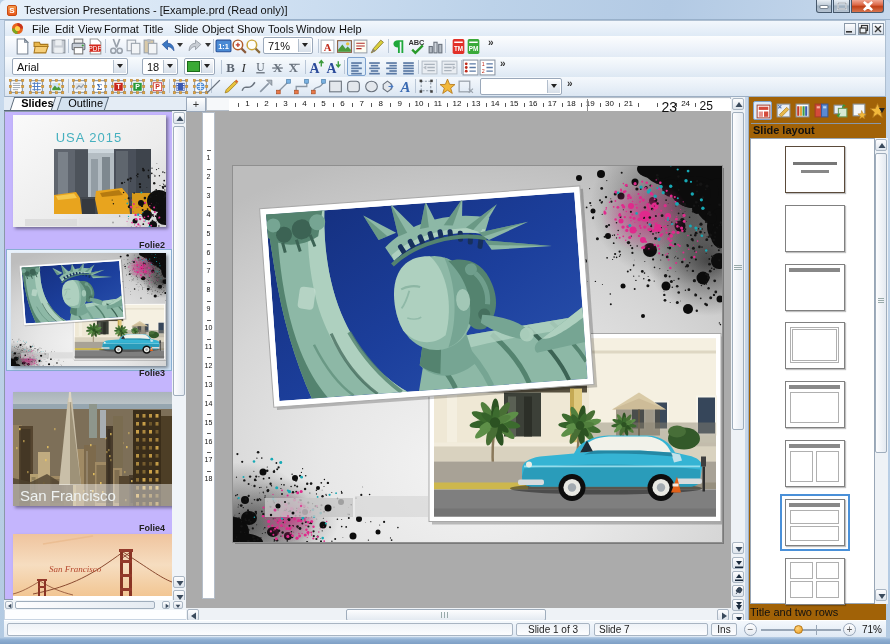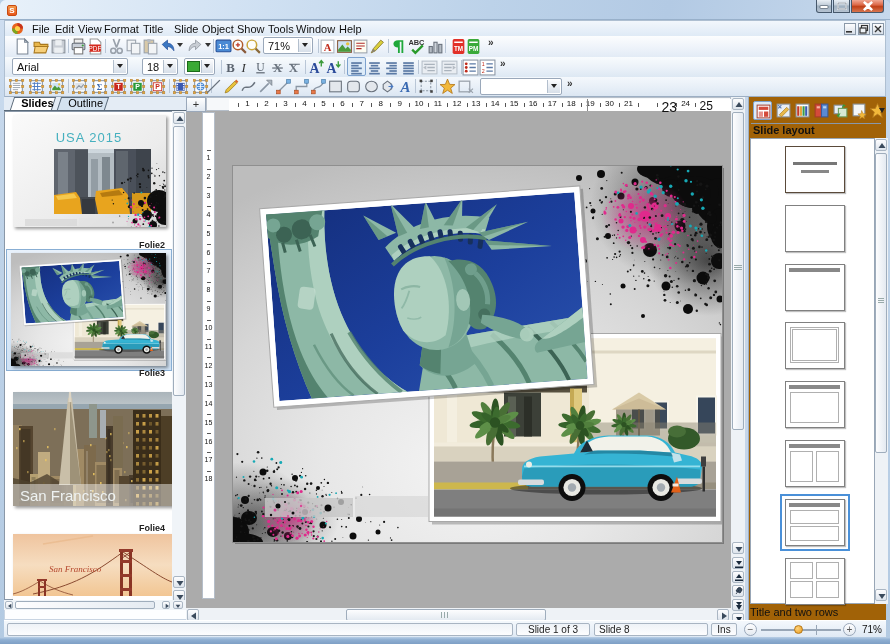--- a/index.html
+++ b/index.html
@@ -44,21 +44,21 @@
   background:linear-gradient(180deg,#fafbfd,#d7dfe9);border-left:1px solid #b3bfcd}
 .dda{position:absolute;left:3px;top:4px;width:0;height:0;border:3px solid transparent;border-top:4px solid #222}
 .combo .txt{position:absolute;left:4px;top:1px;font-size:11px;color:#111}
 
 #mainrow{position:absolute;left:4px;top:97px;width:882px;height:540px;background:#e4ecf5}
 
 #lp-tabs{position:absolute;left:0px;top:0px;width:182px;height:14px;font-size:11px}
 .tab{position:absolute;top:0;height:13px;border:1px solid #5a6a7a;border-bottom:none;font-size:11px;
   padding:0 8px;transform:skewX(-18deg);background:#dce7f3}
 .tab span{display:block;transform:skewX(18deg);margin-top:-1px}
-#lp-body{position:absolute;left:0px;top:14px;width:168px;height:489px;background:#ffffff;
+#lp-body{position:absolute;left:0px;top:14px;width:168px;height:489px;background:#c4b5fd;
   border:1px solid #8a98a8;border-right:none}
 #lp-scroll{position:absolute;left:168px;top:14px;width:14px;height:489px;background:#f0f4f8}
 #lp-hscroll{position:absolute;left:0px;top:503px;width:182px;height:10px;background:#f0f4f8}#lp-white{position:absolute;left:0px;top:513px;width:183px;height:10px;background:#fdfeff;border:1px solid #c8d4e2;border-top:none}
 .thumb{position:absolute;background:#fff;box-shadow:2px 2px 3px rgba(0,0,0,.4)}
 .folabel{position:absolute;font-size:9px;font-weight:bold;color:#222;width:160px;text-align:right}
 
 #canvas{position:absolute;left:182px;top:0;width:563px;height:540px;background:#ababab}
 #plusbtn{position:absolute;left:0px;top:0px;width:20px;height:15px;background:linear-gradient(180deg,#fff,#dfe7f0);
   border:1px solid #9aa8ba;font-size:11px;line-height:13px;text-align:center;color:#333}
 #hruler{position:absolute;left:20px;top:0px;width:525px;height:14px;background:#f6f8fa;border:1px solid #b5bec9}
@@ -89,20 +89,21 @@
   background:linear-gradient(180deg,#f4f8fc,#dfe9f4);border-top:1px solid #fff}
 .sfield{position:absolute;top:2px;height:13px;border:1px solid #a8b4c2;border-radius:2px;
   background:linear-gradient(180deg,#eef2f7,#fdfdfe);font-size:10px;color:#222;text-align:center;line-height:12px}
 #botborder{position:absolute;left:0;top:637px;width:890px;height:7px;
   background:linear-gradient(180deg,#b9cfe6 0%,#8fafd2 40%,#7e9fc5 100%)}
 </style></head>
 <body>
 <div id="win"></div>
 <div id="titlebar">
   <div id="title-ico">S</div>
+  <div id="title-txt">Testversion Presentations - [Example.prd (Read only)]</div>
 </div>
 <div class="winbtn" id="btn-min">
     <svg width="10" height="9">
       <rect x="1" y="4" width="8" height="3" rx="1" fill="#fff" stroke="#3a4a5c" stroke-width="0.6"></rect>
     </svg>
   </div>
 <div class="winbtn" id="btn-max">
     <svg width="11" height="9">
       <rect x="1.5" y="1.5" width="8" height="6" fill="none" stroke="#fff" stroke-width="1.6"></rect>
       <rect x="1.5" y="1.5" width="8" height="6" fill="none" stroke="#3a4a5c" stroke-width="0.5"></rect>
@@ -1368,21 +1369,21 @@
             <path d="M6 9 L2.5 4 L9.5 4 Z" fill="#3a4a5c"></path>
           </svg>
         </div>
       </div>
     <div id="rp-foot">Title and two rows</div>
   </div>
 </div>
 <div id="statusbar">
   <div class="sfield" style="left:3px;width:506px"></div>
   <div class="sfield" style="left:512px;width:74px">Slide 1 of 3</div>
-  <div class="sfield" style="left:590px;width:114px;text-align:left;padding-left:4px">Slide 8</div>
+  <div class="sfield" style="left:590px;width:114px;text-align:left;padding-left:4px">Slide 7</div>
   <div class="sfield" style="left:707px;width:26px">Ins</div>
   <div style="position:absolute;left:740px;top:2px;width:13px;height:13px;border:1px solid #9aa8ba;border-radius:50%;background:linear-gradient(180deg,#fdfdfe,#e4eaf1);font-size:10px;line-height:11px;text-align:center;color:#555">−</div>
     <div style="position:absolute;left:757px;top:8px;width:80px;height:2px;background:#98a6b6"></div>
     <div style="position:absolute;left:812px;top:4px;width:1px;height:10px;background:#98a6b6"></div>
     <div style="position:absolute;left:790px;top:4px;width:9px;height:9px;border-radius:50%;background:radial-gradient(circle at 35% 35%,#ffd27a,#e89a1a);border:1px solid #b5781a"></div>
     <div style="position:absolute;left:839px;top:2px;width:13px;height:13px;border:1px solid #9aa8ba;border-radius:50%;background:linear-gradient(180deg,#fdfdfe,#e4eaf1);font-size:10px;line-height:11px;text-align:center;color:#555">+</div>
     <div style="position:absolute;left:858px;top:3px;font-size:10px;color:#111">71%</div>
 </div>
 <div id="botborder"></div>
 <svg width="0" height="0" style="position:absolute">

